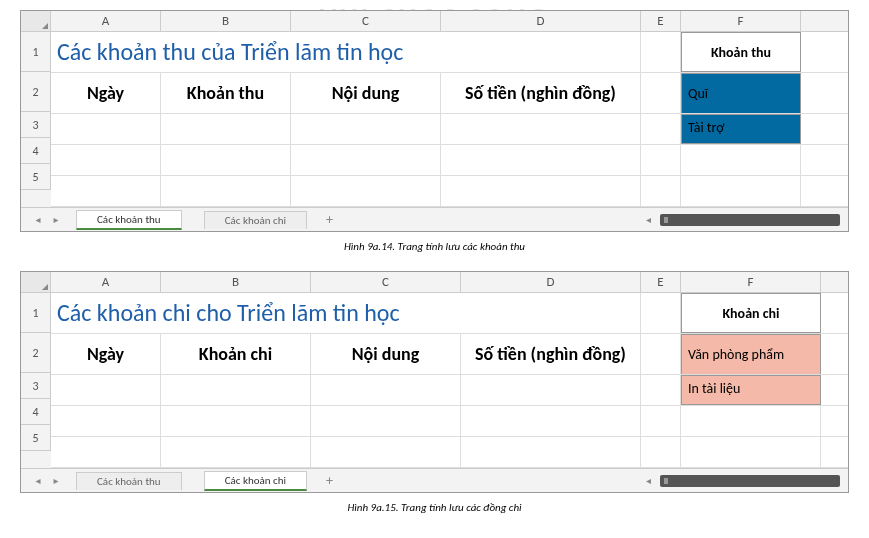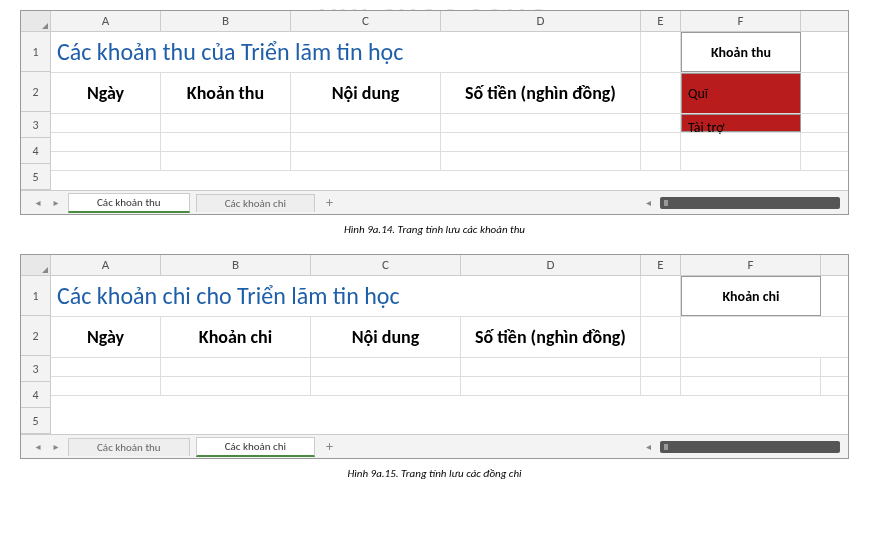--- a/index.html
+++ b/index.html
@@ -9,30 +9,30 @@
 .col-headers { display: flex; background: #f3f3f3; border-bottom: 1px solid #ccc; }
 .corner { width: 30px; background: #e8e8e8; border-right: 1px solid #ccc; height: 20px; position: relative; }
 .corner::after { content: ""; position: absolute; right: 2px; bottom: 2px; width: 0; height: 0; border-left: 6px solid transparent; border-bottom: 6px solid #888; }
 .ch { text-align: center; font-size: 13px; color: #555; border-right: 1px solid #ccc; height: 20px; line-height: 20px; }
 .grid { display: flex; }
 .row-headers { width: 30px; background: #f3f3f3; }
 .rh { height: 26px; text-align: center; font-size: 12px; color: #555; border-bottom: 1px solid #ccc; border-right: 1px solid #ccc; line-height: 26px; }
 .rh.tall { height: 40px; line-height: 40px; }
 .cells { flex: 1; position: relative; }
 .row { display: flex; border-bottom: 1px solid #ddd; }
-.cell { border-right: 1px solid #ddd; height: 18px; line-height: 26px; padding: 0 6px; font-size: 14px; overflow: visible; white-space: nowrap; }
+.cell { border-right: 1px solid #ddd; height: 30px; line-height: 26px; padding: 0 6px; font-size: 14px; overflow: visible; white-space: nowrap; }
 .cell.tall { height: 40px; line-height: 40px; }
 .title-text { font-size: 24px; color: #1f5faa; font-weight: normal; }
 .hdr { font-weight: bold; font-size: 18px; text-align: center; }
 .side-hdr { background: #fff; font-weight: bold; text-align: center; border: 1px solid #999; }
-.side-blue { background: #b91c1c; border: 1px solid #999; }
+.side-blue { background: #0369a1; border: 1px solid #999; }
 .side-pink { background: #f4b9a8; border: 1px solid #999; }
 .tabs { display: flex; align-items: center; background: #f3f3f3; border-top: 1px solid #ccc; height: 24px; padding-left: 8px; }
 .nav-btn { width: 14px; height: 14px; display: flex; align-items: center; justify-content: center; color: #888; font-size: 10px; margin: 0 2px; }
-.tab { padding: 2px 28px; font-size: 11px; background: #fff; border: 1px solid #ccc; border-bottom: none; margin: 0 3px; color: #333; position: relative; }
+.tab { padding: 2px 20px; font-size: 11px; background: #fff; border: 1px solid #ccc; border-bottom: none; margin: 0 11px; color: #333; position: relative; }
 .tab.active { border-bottom: 2px solid #4a8c3f; background: #fff; font-weight: normal; }
 .tab.inactive { background: #eee; color: #666; }
 .tab-add { padding: 2px 8px; color: #888; font-size: 14px; }
 .scroll-track { flex: 1; }
 .scroll-bar { margin-left: auto; width: 180px; height: 12px; background: #555; border-radius: 2px; margin-right: 8px; position: relative; }
 .scroll-bar::before { content: "◂"; position: absolute; left: -14px; color: #888; font-size: 10px; top: -1px; }
 .scroll-bar::after { content: ""; position: absolute; left: 4px; top: 3px; width: 4px; height: 6px; background: #999; }
 .caption { text-align: center; font-style: italic; font-size: 11px; margin: 6px 0 18px; }
 
 
@@ -144,20 +144,29 @@
         <div class="cell tall cD"></div>
         <div class="cell tall cE"></div>
         <div class="cell tall cF side-hdr">Khoản chi</div>
       </div>
       <div class="row">
         <div class="cell tall cA hdr">Ngày</div>
         <div class="cell tall cB hdr">Khoản chi</div>
         <div class="cell tall cC hdr">Nội dung</div>
         <div class="cell tall cD hdr">Số tiền (nghìn đồng)</div>
         <div class="cell tall cE"></div>
+        <div class="cell tall cF side-pink" style="border-bottom:none">Văn phòng phẩm</div>
+      </div>
+      <div class="row">
+        <div class="cell cA"></div>
+        <div class="cell cB"></div>
+        <div class="cell cC"></div>
+        <div class="cell cD"></div>
+        <div class="cell cE"></div>
+        <div class="cell cF side-pink">In tài liệu</div>
       </div>
       <div class="row">
         <div class="cell cA"></div>
         <div class="cell cB"></div>
         <div class="cell cC"></div>
         <div class="cell cD"></div>
         <div class="cell cE"></div>
         <div class="cell cF"></div>
       </div>
       <div class="row">

